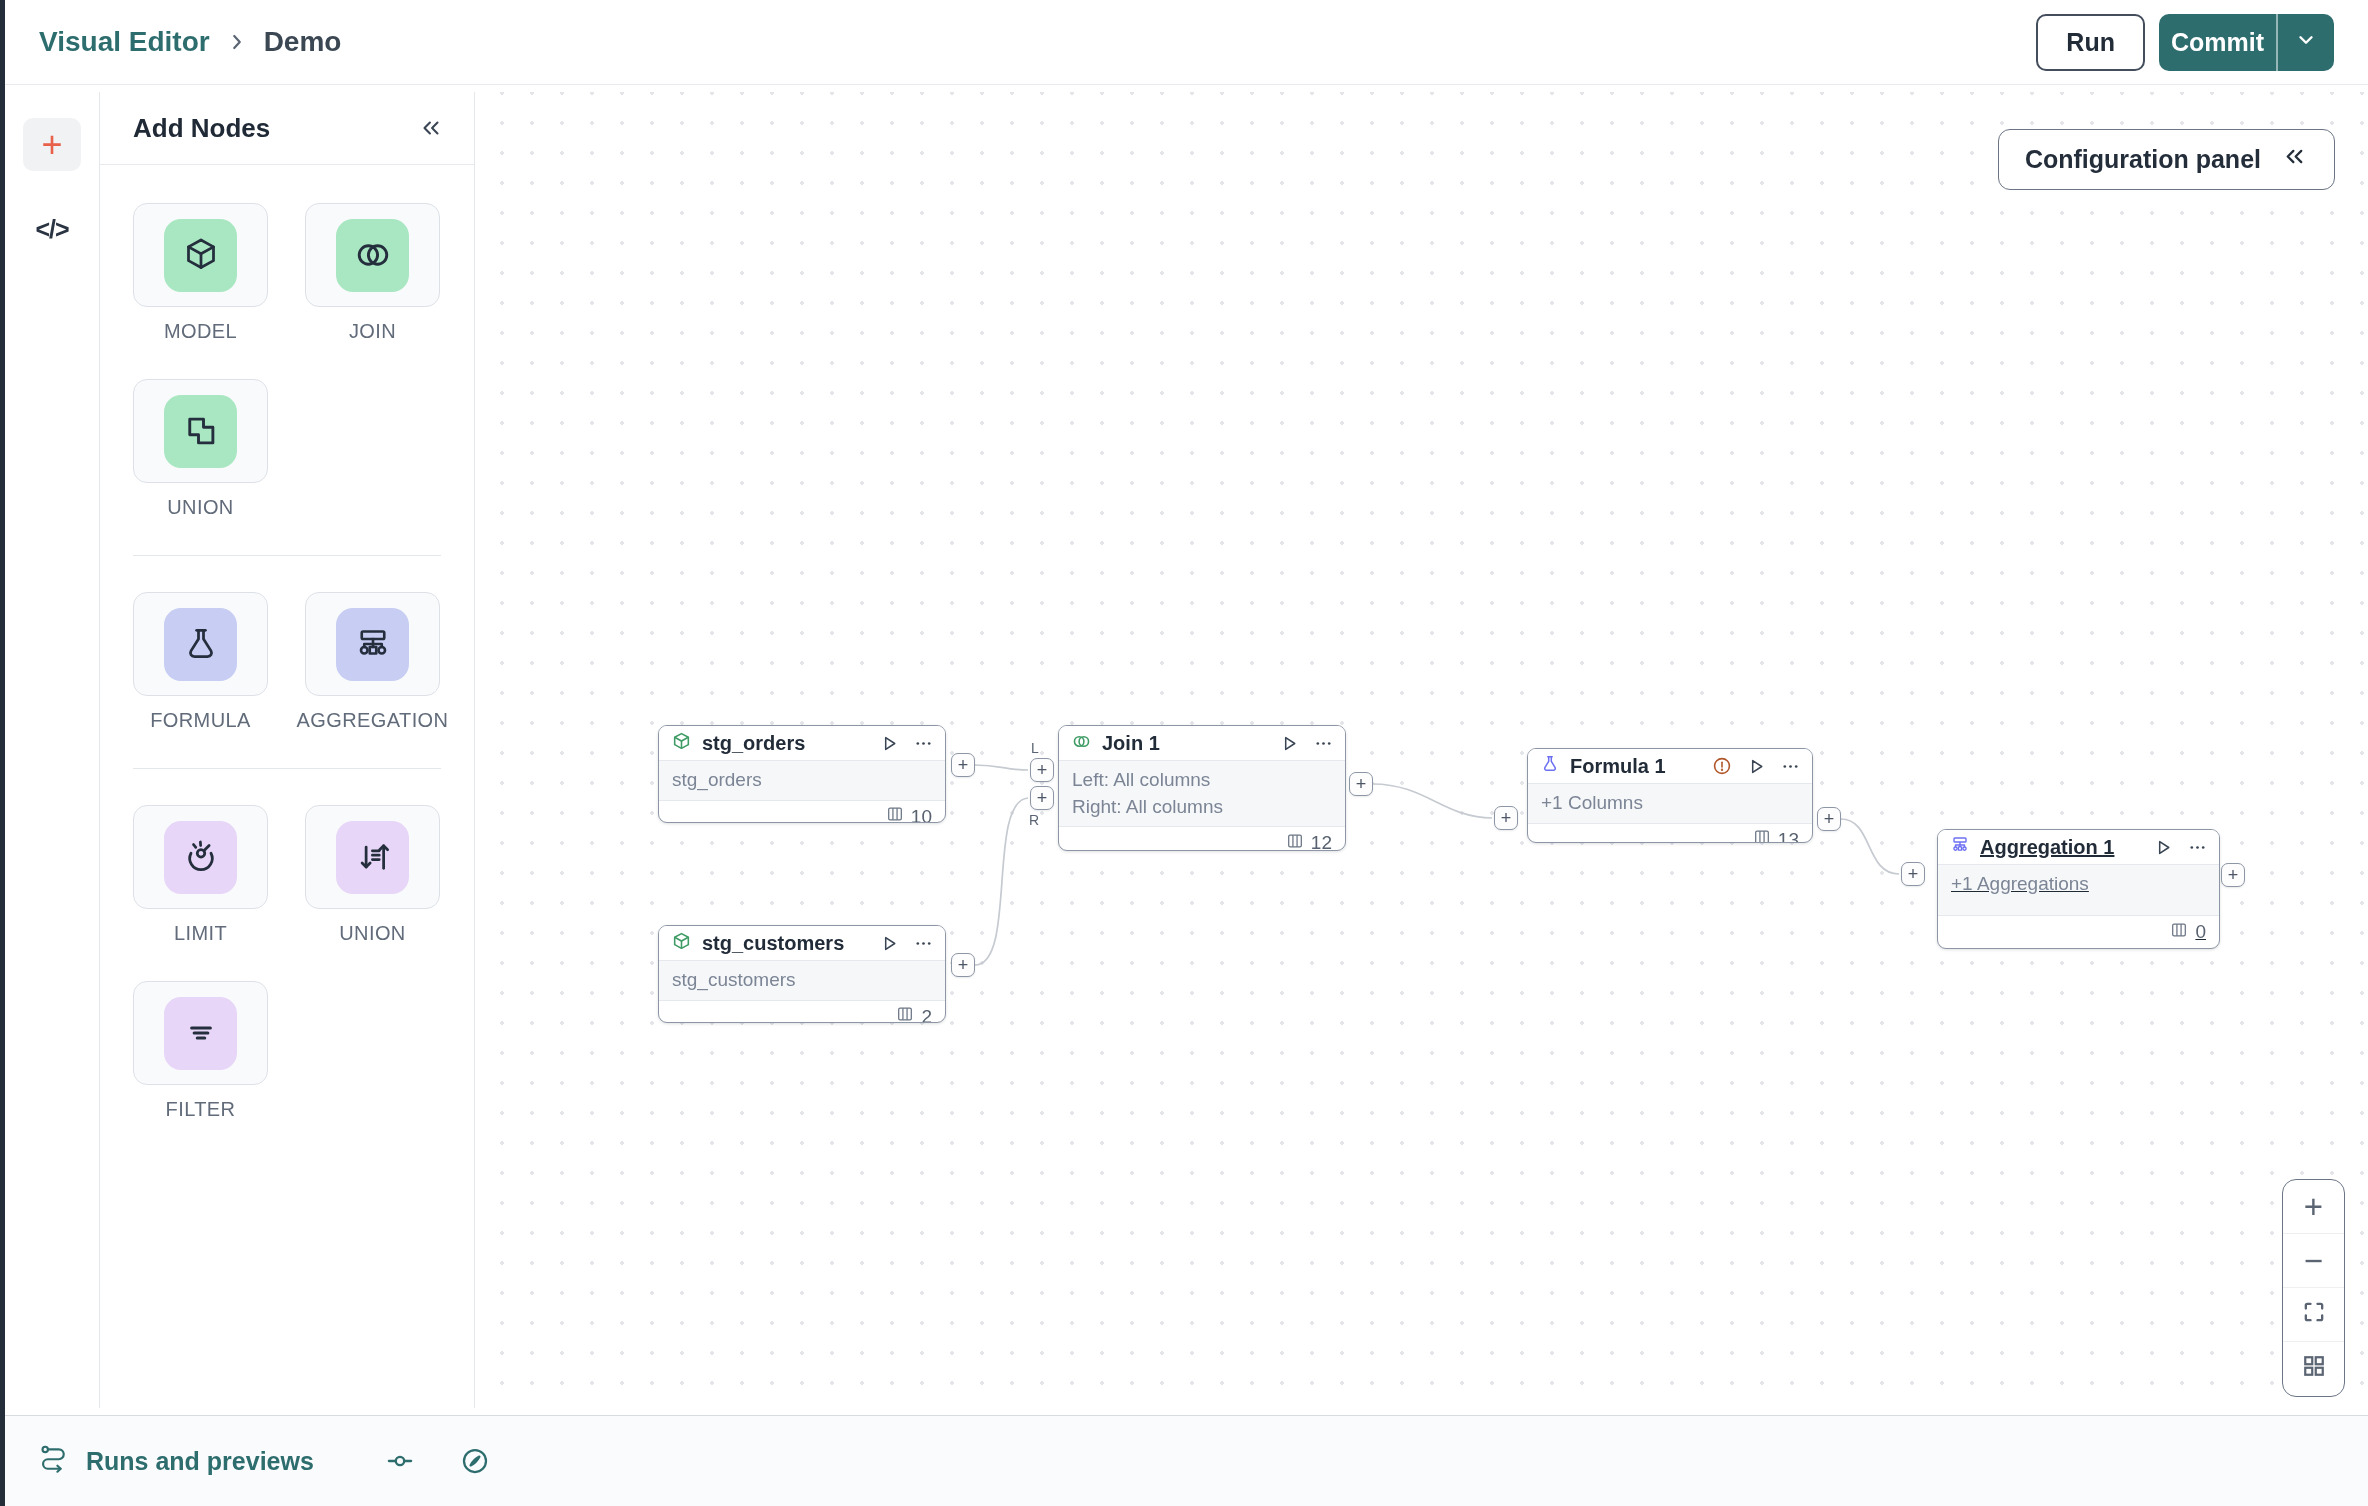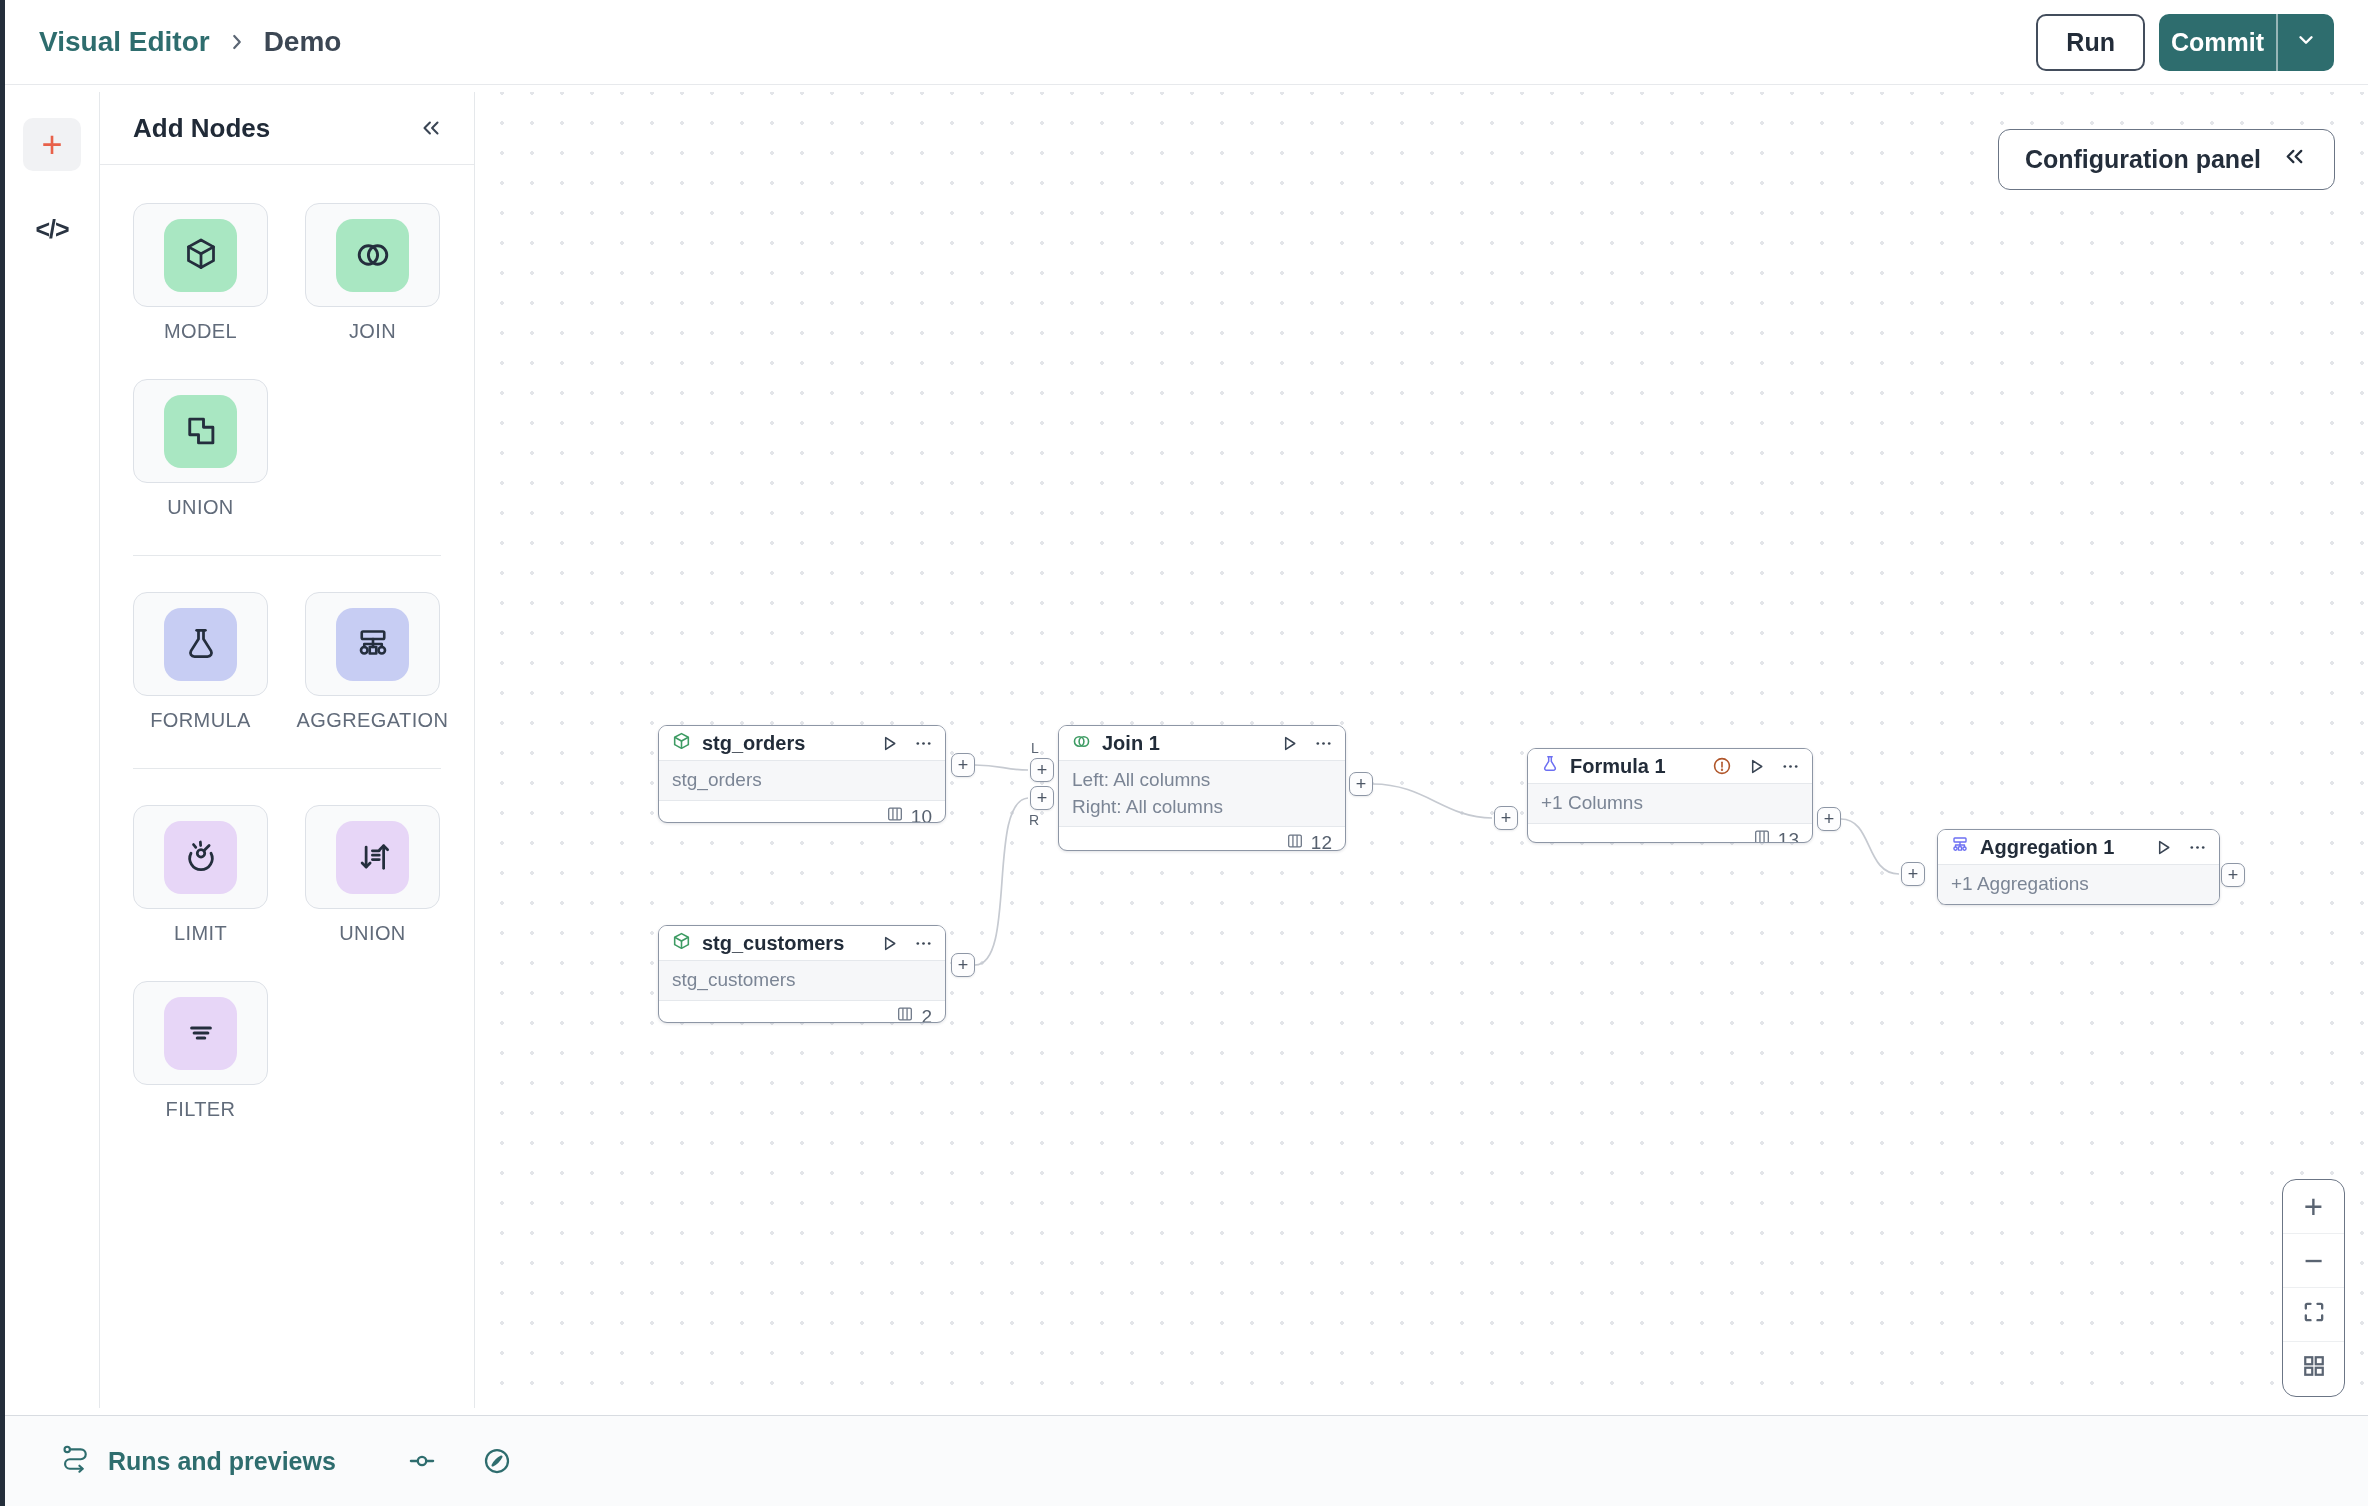--- a/index.html
+++ b/index.html
@@ -77,21 +77,21 @@
   .port-label { position:absolute; font-size:14px; color:#5a6472; z-index:3; }
 
   .zoom-panel { position:absolute; right:23px; top:1087px; width:63px; border:1.6px solid #6b7585; border-radius:14px;
                 background:#fff; display:flex; flex-direction:column; overflow:hidden; z-index:4; }
   .zoom-cell { height:54px; display:flex; align-items:center; justify-content:center; color:#5a6472;
                font-size:33px; font-weight:400; border-bottom:1px solid #edeff1; cursor:pointer; }
   .zoom-cell:last-child { border-bottom:none; }
 
   
   .bottombar { flex:0 0 91px; border-top:1px solid #d8dce1; background:#fafbfc; display:flex; align-items:center;
-               padding-left:56px; }
+               padding-left:34px; }
   .runs-group { display:flex; align-items:center; gap:17px; color:#2e6d6e; font-size:25px; font-weight:600; cursor:pointer; }
   .bb-icon { display:flex; align-items:center; color:#2e6d6e; cursor:pointer; }
   .bb-commit { margin-left:72px; }
   .bb-compass { margin-left:46px; }
 </style>
 </head>
 <body>
 
 <div class="app">
   <div class="edge-strip"></div>
@@ -414,21 +414,21 @@
           <div class="node-foot">
             <span><svg width="18" height="18" viewBox="0 0 20 20" fill="none" stroke="#6a7484" stroke-width="1.4">
                   <rect x="3" y="3.5" width="14" height="13" rx="1.5"></rect>
                   <path d="M7.7 3.5 V16.5"></path>
                   <path d="M12.3 3.5 V16.5"></path>
                 </svg></span>
             <span>13</span>
           </div>
         </div>
 
-        <div class="node" style="left:1462px; top:737px; width:283px; height:76px;">
+        <div class="node" style="left:1462px; top:737px; width:283px; height:120px;text-decoration:underline;">
           <div class="node-head">
             <span><svg width="20" height="20" viewBox="0 0 20 20" fill="none" stroke="#6c6ff2" stroke-width="1.4" stroke-linejoin="round">
                   <rect x="4" y="3" width="12" height="4" rx="0.8"></rect>
                   <path d="M10 7 V11.9"></path>
                   <path d="M5.5 11.9 V10 H14.5 V11.9"></path>
                   <circle cx="5.5" cy="13.6" r="1.6"></circle>
                   <circle cx="14.5" cy="13.6" r="1.6"></circle>
                   <rect x="8.4" y="11.9" width="3.2" height="3.2"></rect>
                 </svg></span>
             <span class="node-title">Aggregation 1</span>

